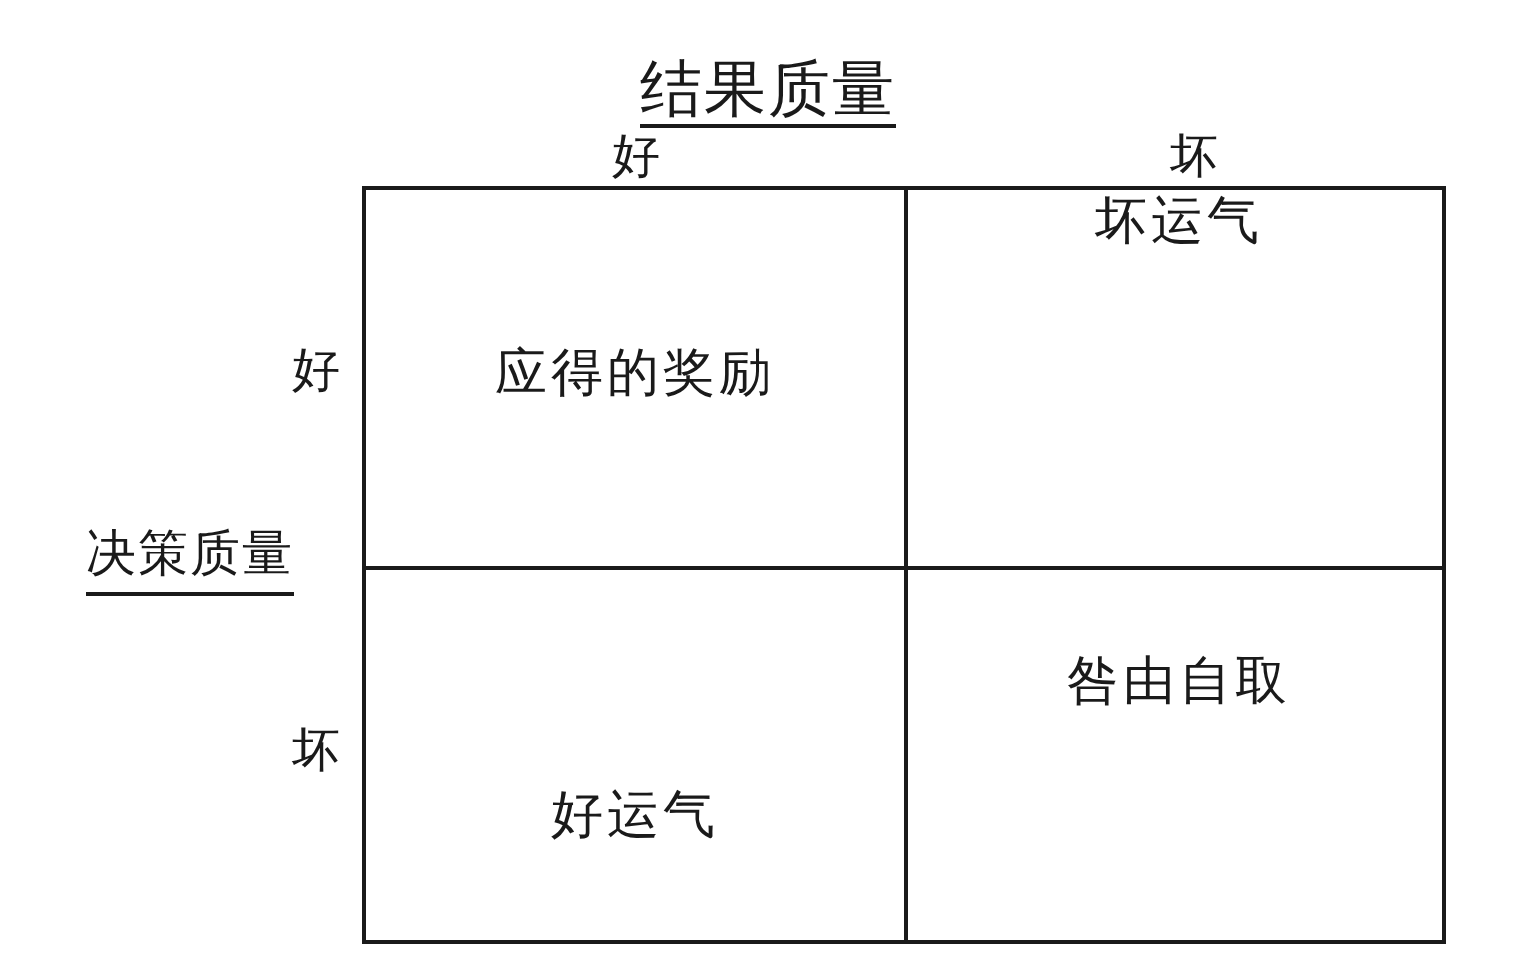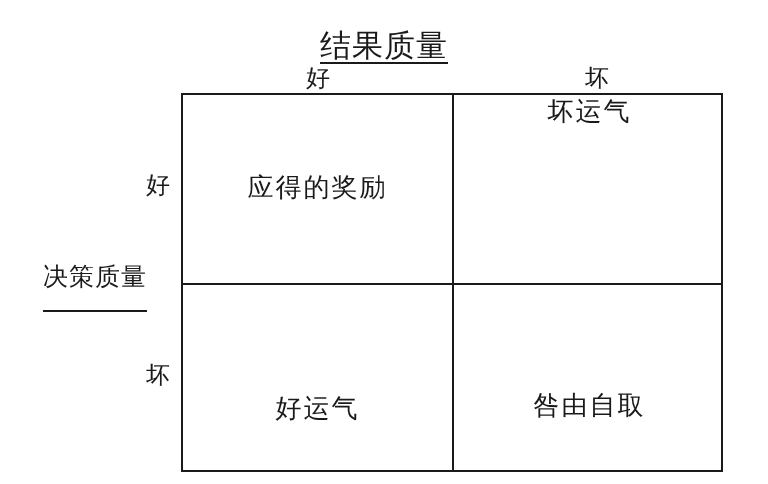--- a/index.html
+++ b/index.html
@@ -58,21 +58,21 @@
     left: 43px;
     top: 262px;
     font-size: 25px;
     line-height: 30px;
     letter-spacing: 1px;
     white-space: nowrap;
   }
   .axis-left .underlined {
     display: inline-block;
     border-bottom: 2px solid #1a1a1a;
-    padding-bottom: 18px;
+    padding-bottom: 4px;
   }
 
   
   .row-label {
     position: absolute;
     width: 50px;
     text-align: center;
     font-size: 24px;
     line-height: 30px;
   }
@@ -113,21 +113,21 @@
     display: flex;
     justify-content: center;
     font-size: 26px;
     line-height: 32px;
     letter-spacing: 2px;
     white-space: nowrap;
   }
   .quad.q-tl { left: 0;     top: 0;     width: 269px; height: 188px; padding-top: 76px; }
   .quad.q-tr { left: 271px; top: 0;     width: 271px; height: 188px; }
   .quad.q-bl { left: 0;     top: 190px; width: 269px; height: 189px; padding-top: 76px; margin-top: 31px; }
-  .quad.q-br { left: 271px; top: 190px; width: 271px; height: 189px; padding-top: 104px; }
+  .quad.q-br { left: 271px; top: 190px; width: 271px; height: 189px; padding-top: 40px; }
 </style>
 </head>
 <body>
 
 <div id="matrix-root">
 
   <div class="top-title">
     <span class="underlined">结果质量</span>
   </div>
 

